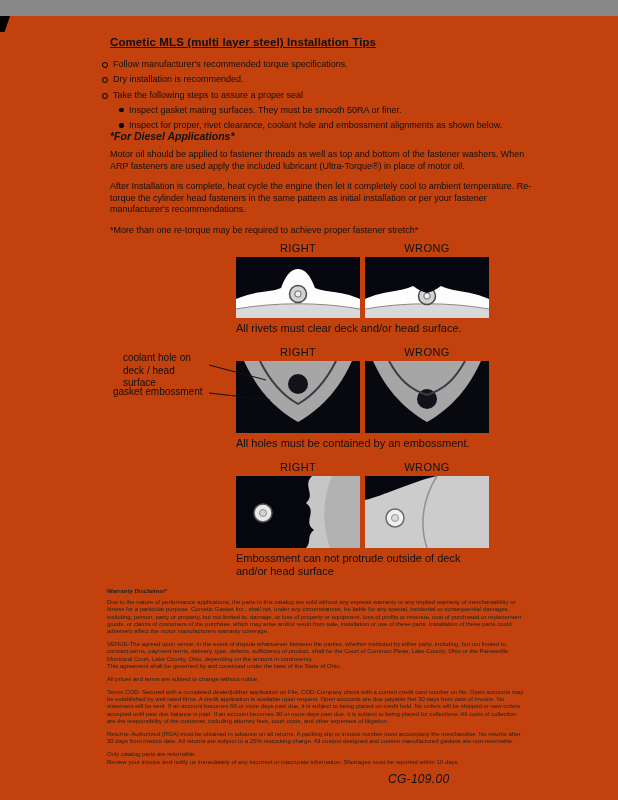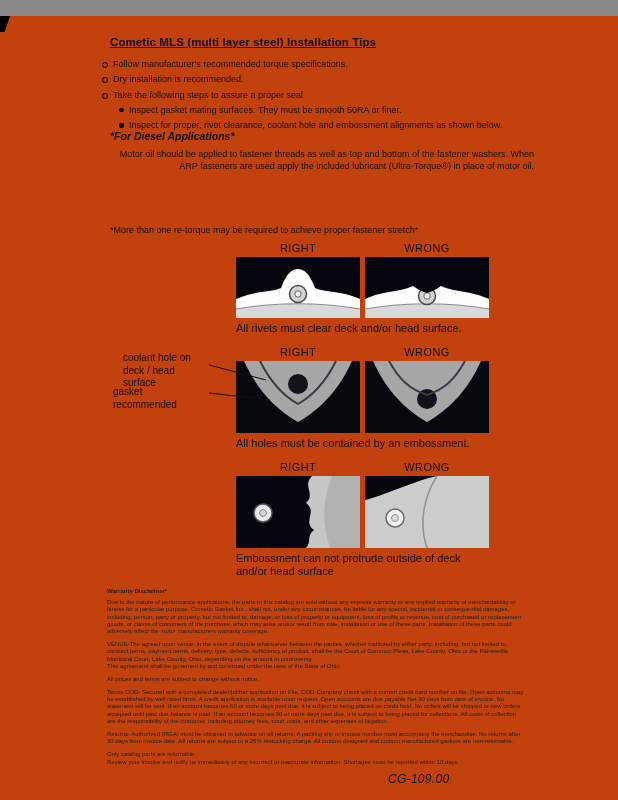--- a/index.html
+++ b/index.html
@@ -35,21 +35,21 @@
   .subtip { position: relative; padding-left: 10px; margin-bottom: 4px; line-height: 1.25; }
   .subtip::before {
     content: ""; position: absolute; left: 0; top: 3px;
     width: 4.5px; height: 4.5px; background: #000; border-radius: 50%;
   }
   .diesel-heading {
     position: absolute; left: 110px; top: 114px;
     font-size: 10.5px; font-weight: bold; font-style: italic;
   }
   .body-para { position: absolute; left: 110px; width: 424px; font-size: 9px; line-height: 1.3; }
-  .para1 { top: 133px; text-align: right; }
+  .para1 { top: 133px; }
   .para2 { top: 165px; }
   .para3 { top: 209px; }
 
   .figures { position: absolute; left: 236px; top: 226px; width: 253px; }
   .fig-row { margin-bottom: 10px; }
   .fig-labels { display: flex; gap: 5px; margin-bottom: 3px; }
   .fig-labels span { width: 124px; text-align: center; font-size: 11px; letter-spacing: 0.4px; }
   .fig-panels { display: flex; gap: 5px; }
   .fig-panels svg { display: block; }
   .fig-caption { margin-top: 4px; font-size: 11px; line-height: 1.25; width: 253px; }
@@ -82,20 +82,21 @@
     <div class="tip">Dry installation is recommended.</div>
     <div class="tip">Take the following steps to assure a proper seal</div>
     <div class="subtips">
       <div class="subtip">Inspect gasket mating surfaces.  They must be smooth 50RA or finer.</div>
       <div class="subtip">Inspect for proper, rivet clearance, coolant hole and embossment alignments as shown below.</div>
     </div>
   </div>
 
   <h2 class="diesel-heading">*For Diesel Applications*</h2>
   <p class="body-para para1">Motor oil should be applied to fastener threads as well as top and bottom of the fastener washers. When ARP fasteners are used apply the included lubricant (Ultra-Torque®) in place of motor oil.</p>
+  <p class="body-para para2">After Installation is complete, heat cycle the engine then let it completely cool to ambient temperature. Re-torque the cylinder head fasteners in the same pattern as initial installation or per your fastener manufacturer's recommendations.</p>
   <p class="body-para para3">*More than one re-torque may be required to achieve proper fastener stretch*</p>
 
   <div class="figures">
 
     <div class="fig-row">
       <div class="fig-labels">
         <span>RIGHT</span>
         <span>WRONG</span>
       </div>
       <div class="fig-panels">
@@ -162,21 +163,21 @@
           <circle cx="30" cy="42" r="3.5" fill="#dcdcdc" stroke="#909090" stroke-width="1"></circle>
         </svg>
       </div>
       <div class="fig-caption">Embossment can not protrude outside of deck and/or head surface</div>
     </div>
 
   </div>
 
   <div class="callout callout-coolant">coolant hole on
 deck / head surface</div>
-  <div class="callout callout-embossment">gasket recommended</div>
+  <div class="callout callout-embossment">gasket embossment</div>
   <svg class="callout-lines" width="66" height="48" viewBox="0 0 66 48">
     <line x1="1" y1="7" x2="58" y2="22" stroke="#111111" stroke-width="1"></line>
     <line x1="1" y1="35" x2="62" y2="42" stroke="#111111" stroke-width="1"></line>
   </svg>
 
   <div class="legal">
     <div class="legal-heading">Warranty Disclaimer*</div>
     <p>Due to the nature of performance applications, the parts in this catalog are sold without any express warranty or any implied warranty of merchantability or fitness for a particular purpose.  Cometic Gasket Inc., shall not, under any circumstances, be liable for any special, incidental or consequential damages, including, person, party or property, but not limited to, damage, or loss of property or equipment, loss of profits or revenue, cost of purchased or replacement goods, or claims of customers of the purchase, which may arise and/or result from sale, installation or use of these parts.  Installation of these parts could adversely affect the motor manufacturers warranty coverage.</p>
     <p>VENUE-The agreed upon venue, in the event of dispute whatsoever between the parties, whether instituted by either party, including, but not limited to, contract terms, payment terms, delivery, type, defects, sufficiency of product, shall be the Court of Common Pleas, Lake County, Ohio or the Painesville Municipal Court, Lake County, Ohio, depending on the amount in controversy.
 This agreement shall be governed by and construed under the laws of the State of Ohio.</p>

